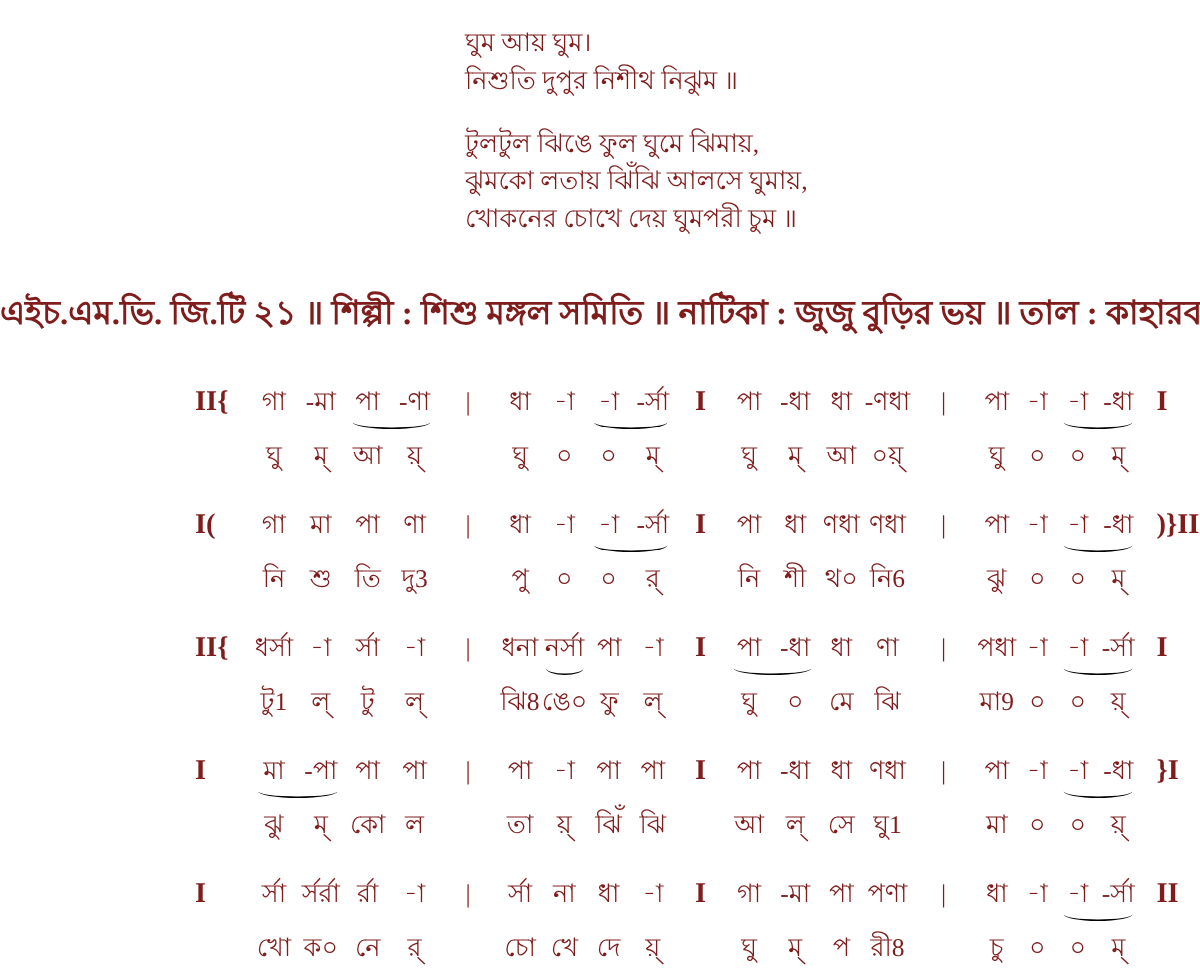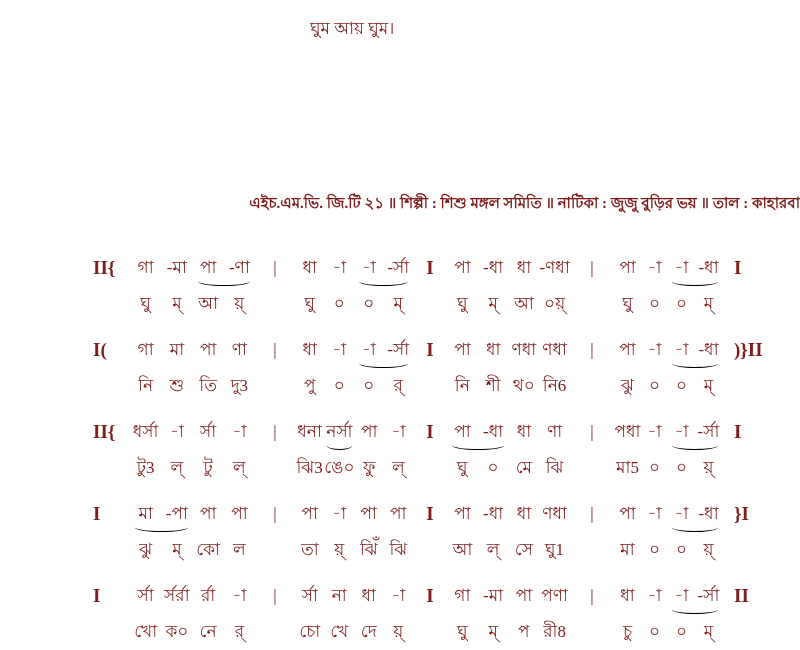--- a/index.html
+++ b/index.html
@@ -9,27 +9,27 @@
     font-family:"Liberation Serif","DejaVu Serif",serif;
   }
   
   .top-lyrics{position:absolute;left:310px;top:16px;font-size:17px;line-height:25px;}
   .stanza{margin:0;}
   .stanza + .stanza{margin-top:17px;}
   .lyric-line{white-space:nowrap;}
   
   .header-line{
     position:absolute;top:191px;left:0;width:100%;
-    text-align:right;font-weight:bold;font-size:15px;white-space:nowrap;
+    text-align:right;font-weight:bold;font-size:22px;white-space:nowrap;
   }
   
   #notation{position:absolute;left:93px;top:256px;width:700px;}
   .n-line{display:flex;align-items:flex-start;height:82px;}
   .marker{font-weight:bold;font-size:19px;line-height:24px;white-space:nowrap;}
-  .marker.start{width:37px;flex:0 0 37px;}
+  .marker.start{width:37px;flex:0 0 37px;margin-left:37px;}
   .marker.end{flex:0 0 50px;margin-left:12px;}
   .divider{text-align:center;line-height:24px;flex:0 0 auto;}
   .d-thin{font-size:17px;font-weight:normal;}
   .d-bold{font-size:19px;font-weight:bold;}
   .d1{width:40px;}.d2{width:34px;}.d3{width:44px;}
   .measure{position:relative;display:flex;flex:0 0 auto;}
   .m0{width:125px;}.m1{width:118px;}.m2{width:123px;}.m3{width:108px;}
   .cell{flex:1;text-align:center;}
   .note{font-size:17px;line-height:24px;white-space:nowrap;display:block;}
   .lyric{font-size:17px;line-height:24px;margin-top:12px;white-space:nowrap;display:block;}
@@ -40,22 +40,26 @@
   }
 </style>
 </head>
 <body>
 
 <div class="page">
 
   <div class="top-lyrics">
     <div class="stanza">
       <div class="lyric-line">ঘুম আয় ঘুম।</div>
+      <div class="lyric-line">নিশুতি দুপুর নিশীথ নিঝুম ॥</div>
     </div>
     <div class="stanza">
+      <div class="lyric-line">টুলটুল ঝিঙে ফুল ঘুমে ঝিমায়,</div>
+      <div class="lyric-line">ঝুমকো লতায় ঝিঁঝি আলসে ঘুমায়,</div>
+      <div class="lyric-line">খোকনের চোখে দেয় ঘুমপরী চুম ॥</div>
     </div>
   </div>
 
   <div class="header-line">এইচ.এম.ভি. জি.টি ২১ ॥ শিল্পী : শিশু মঙ্গল সমিতি ॥ নাটিকা : জুজু বুড়ির ভয় ॥ তাল : কাহারবা</div>
 
   <div id="notation">
       <div class="n-line">
         <span class="marker start">II{</span>
         <div class="measure m0">
           <div class="cell">
@@ -216,40 +220,40 @@
           </div>
           <div class="slur" style="left: 54%; width: 42%;"></div>
         </div>
         <span class="marker end">)}II</span>
       </div>
       <div class="n-line">
         <span class="marker start">II{</span>
         <div class="measure m0">
           <div class="cell">
             <span class="note">ধর্সা</span>
-            <span class="lyric">টু3</span>
+            <span class="lyric">টু1</span>
           </div>
           <div class="cell">
             <span class="note">-া</span>
             <span class="lyric">ল্</span>
           </div>
           <div class="cell">
             <span class="note">র্সা</span>
             <span class="lyric">টু</span>
           </div>
           <div class="cell">
             <span class="note">-া</span>
             <span class="lyric">ল্</span>
           </div>
         </div>
         <span class="divider d1 d-thin">|</span>
         <div class="measure m1">
           <div class="cell">
             <span class="note">ধনা</span>
-            <span class="lyric">ঝি3</span>
+            <span class="lyric">ঝি8</span>
           </div>
           <div class="cell">
             <span class="note">নর্সা</span>
             <span class="lyric">ঙে০</span>
           </div>
           <div class="cell">
             <span class="note">পা</span>
             <span class="lyric">ফু</span>
           </div>
           <div class="cell">
@@ -275,21 +279,21 @@
           <div class="cell">
             <span class="note">ণা</span>
             <span class="lyric">ঝি</span>
           </div>
           <div class="slur" style="left: 4%; width: 42%;"></div>
         </div>
         <span class="divider d3 d-thin">|</span>
         <div class="measure m3">
           <div class="cell">
             <span class="note">পধা</span>
-            <span class="lyric">মা5</span>
+            <span class="lyric">মা9</span>
           </div>
           <div class="cell">
             <span class="note">-া</span>
             <span class="lyric">০</span>
           </div>
           <div class="cell">
             <span class="note">-া</span>
             <span class="lyric">০</span>
           </div>
           <div class="cell">

